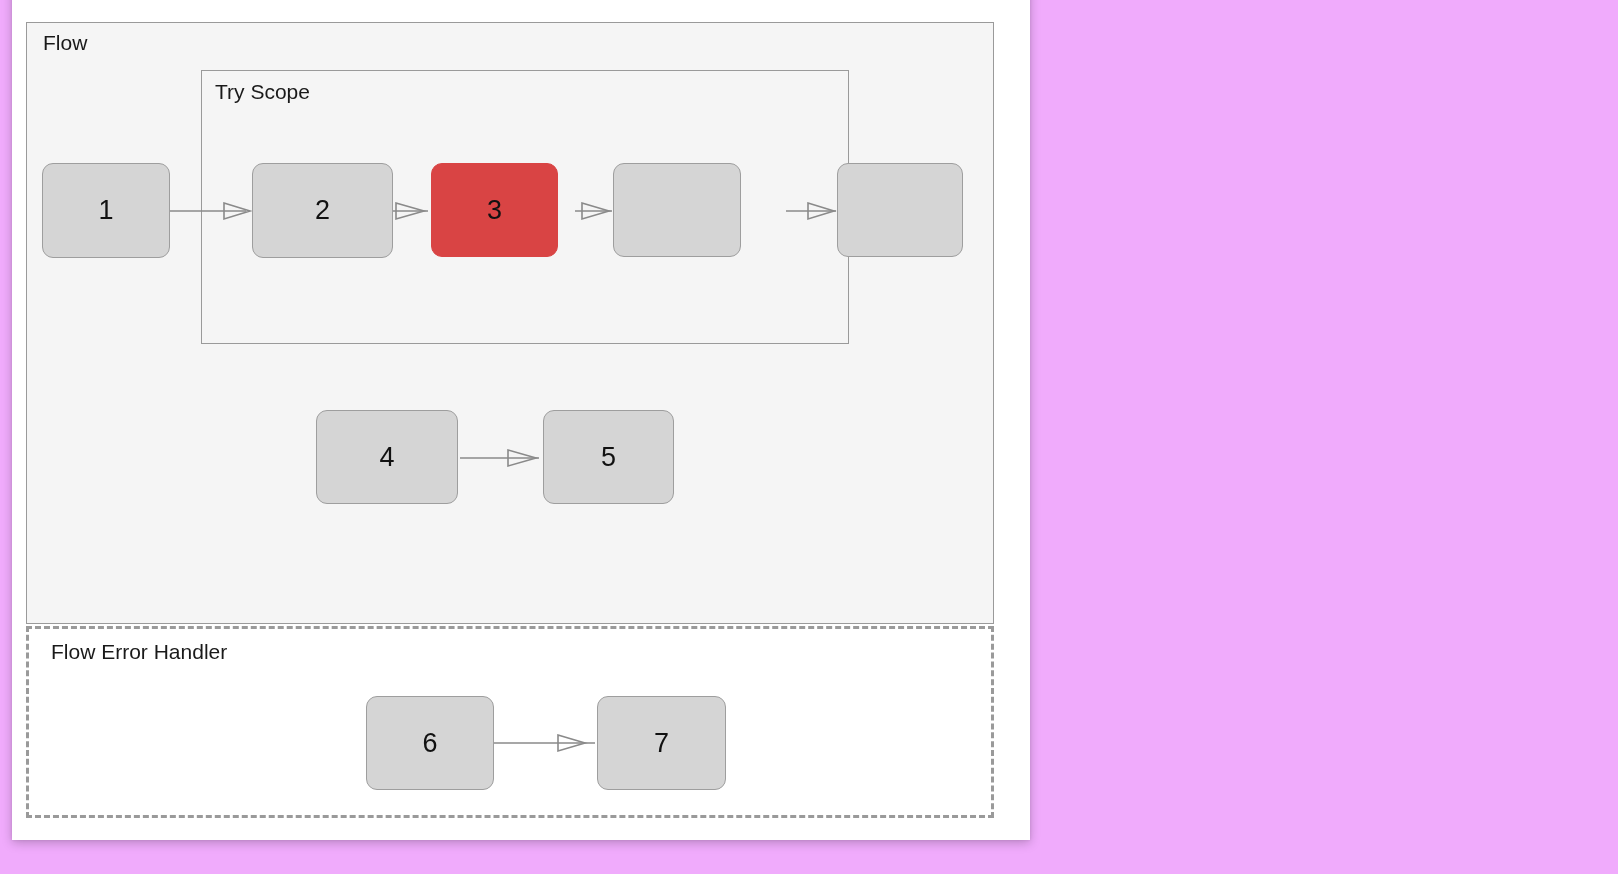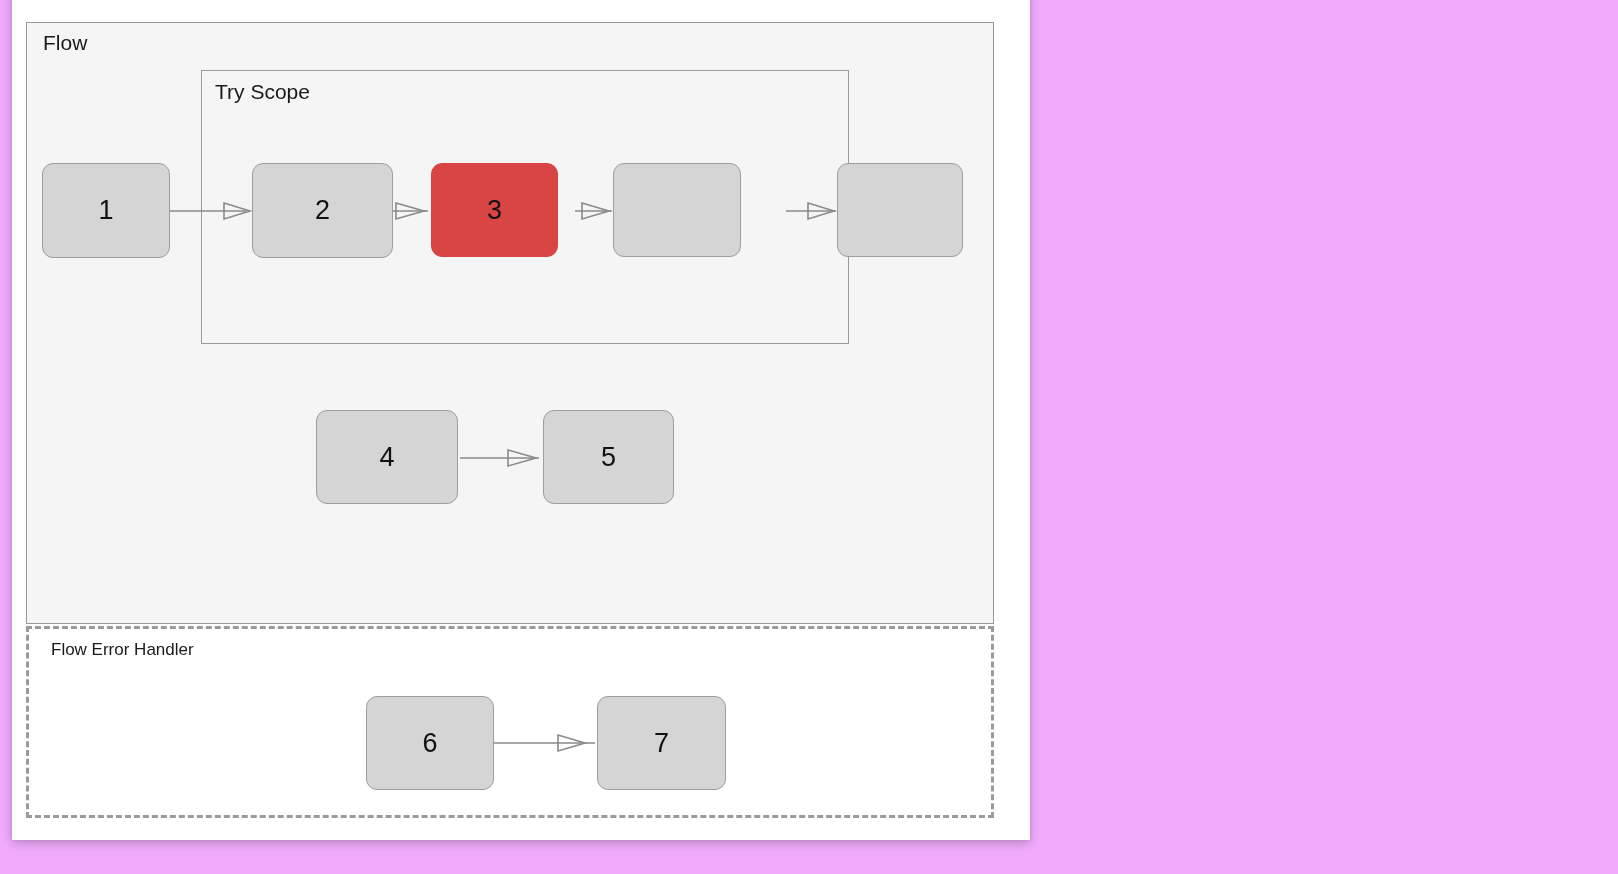--- a/index.html
+++ b/index.html
@@ -89,21 +89,21 @@
     left: 26px;
     top: 626px;
     width: 968px;
     height: 192px;
     background: #ffffff;
     border: 3px dashed #9a9a9a;
   }
   #flow-error-handler-container > .container-label {
     left: 22px;
     top: 11px;
-    font-size: 17px;
+    font-size: 21px;
     font-weight: 400;
   }
 
   
   .node {
     position: absolute;
     box-sizing: border-box;
     background: #d5d5d5;
     border: 1.5px solid #9e9e9e;
     border-radius: 11px;

